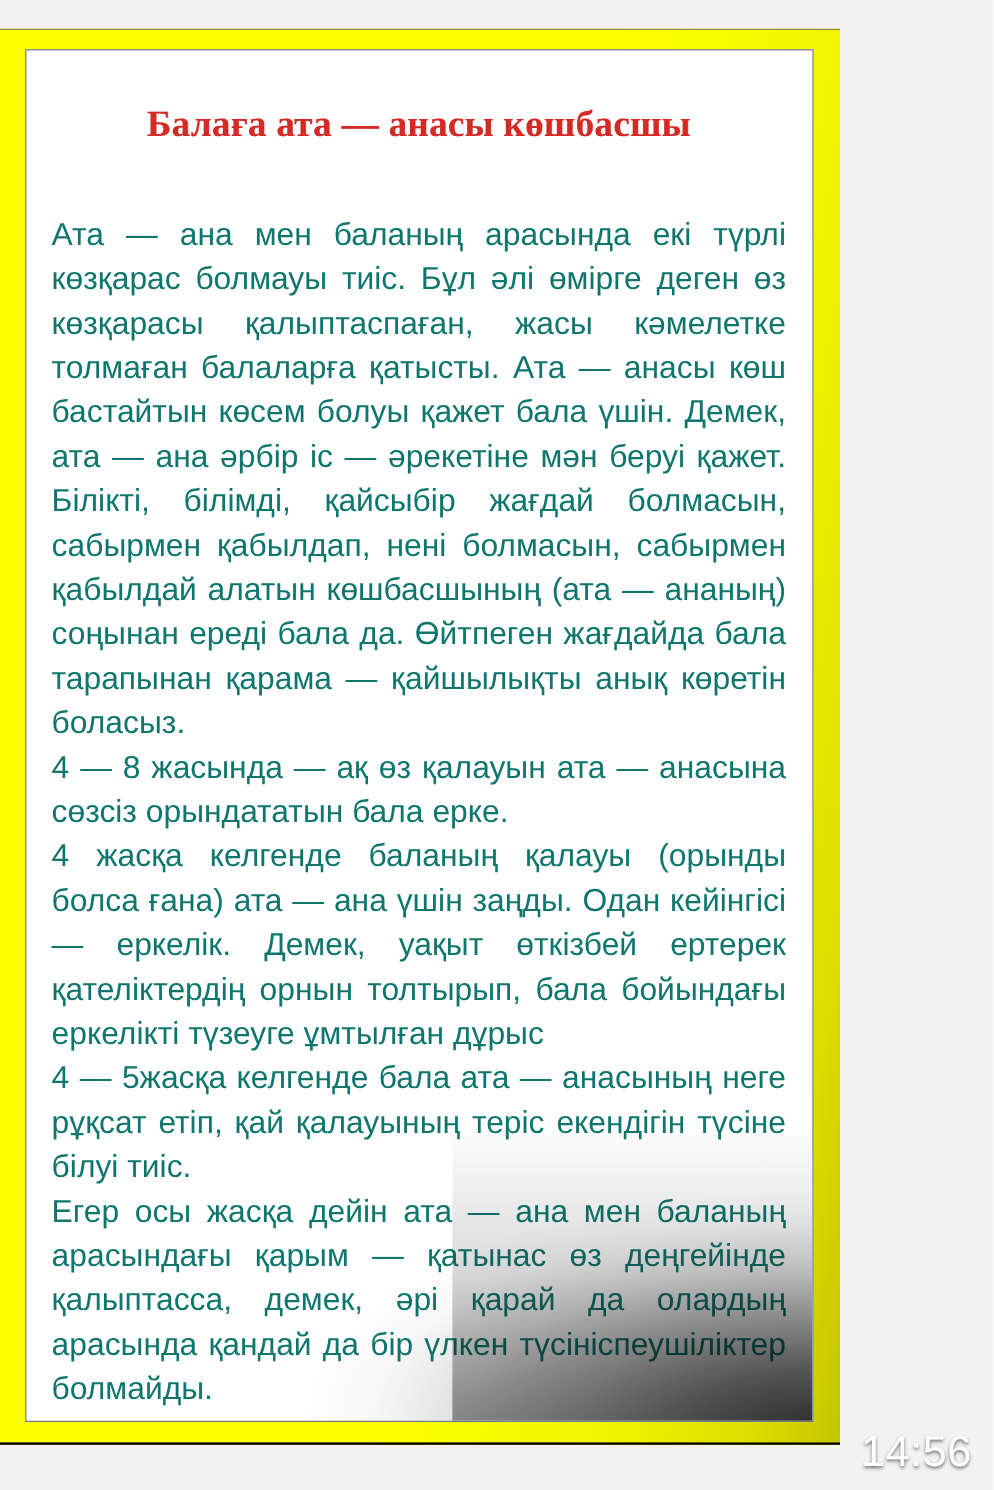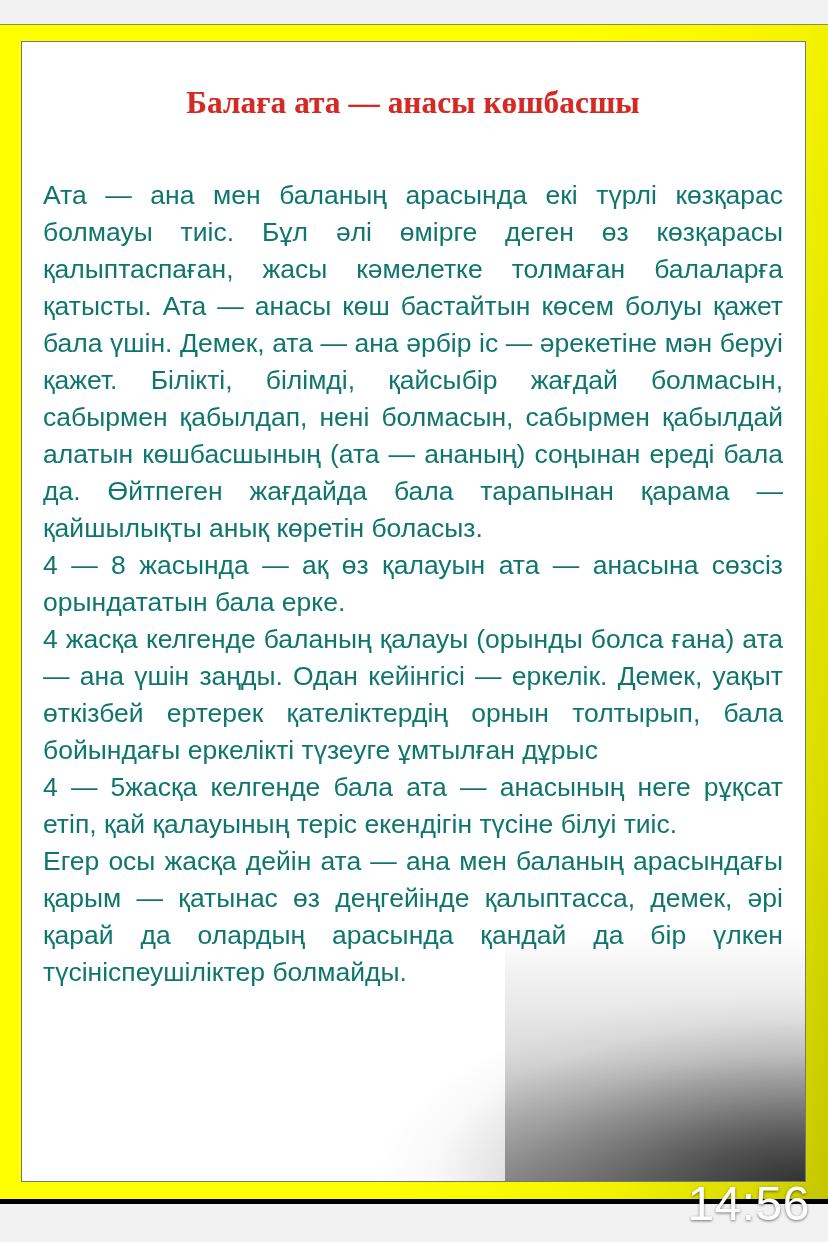--- a/index.html
+++ b/index.html
@@ -21,26 +21,26 @@
     position: absolute;
     inset: 0;
     background: #f2f2f2;
   }
 
   
   #page-frame {
     position: absolute;
     left: 0px;
     top: 24px;
-    width: 828px;
+    width: 700px;
     height: 1180px;
     background: #ffff00;
     box-sizing: border-box;
     border-top: 1px solid #8d8d52;
-    border-bottom: 5px solid #000000;
+    border-bottom: 2px solid #000000;
     padding: 16px 22px 17px 21px;
   }
   
   #frame-shade {
     position: absolute;
     inset: 0;
     background: linear-gradient(100deg,
         rgba(0,0,0,0) 0%,
         rgba(0,0,0,0) 56%,
         rgba(40,40,0,0.05) 78%,
@@ -138,21 +138,21 @@
     mix-blend-mode: multiply;
   }
 
   
   #clock {
     position: absolute;
     right: 18px;
     bottom: 14px;
     color: #ffffff;
     font-family: "Liberation Sans", "DejaVu Sans", sans-serif;
-    font-size: 48px;
+    font-size: 36px;
     font-weight: 400;
     line-height: 1;
     letter-spacing: 0.5px;
     text-shadow: 0 1px 3px rgba(0,0,0,0.55);
     z-index: 40;
   }
 </style>
 </head>
 <body>
 

